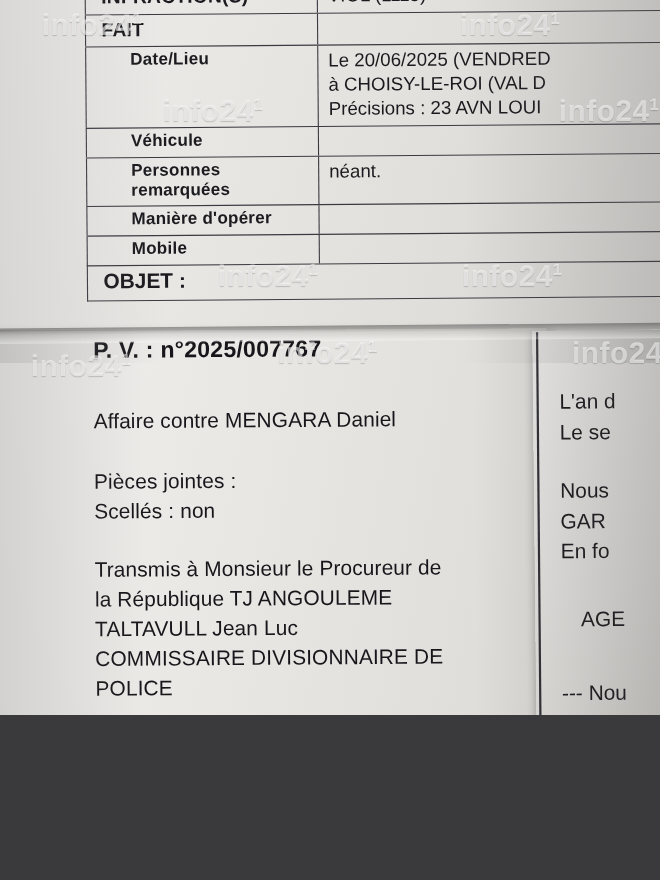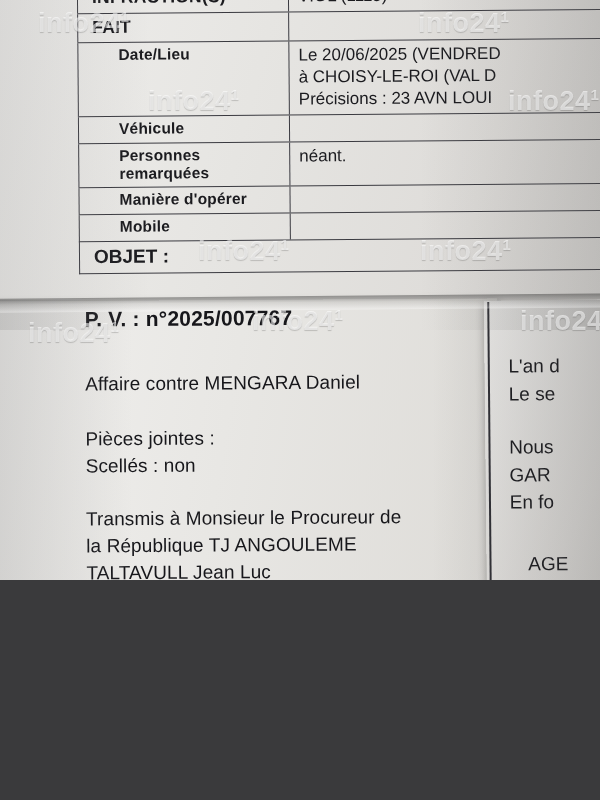--- a/index.html
+++ b/index.html
@@ -3,21 +3,21 @@
 <meta charset="utf-8">
 <style>
   html, body {
     margin: 0;
     padding: 0;
     background: #3a3a3c;
   }
   #page {
     position: relative;
     width: 600px;
-    height: 580px;
+    height: 650px;
     overflow: hidden;
     background: #5a5a5c;
     font-family: "Liberation Sans", sans-serif;
   }
 
   
   .sheet {
     position: absolute;
     background: #e9e8e6;
   }

